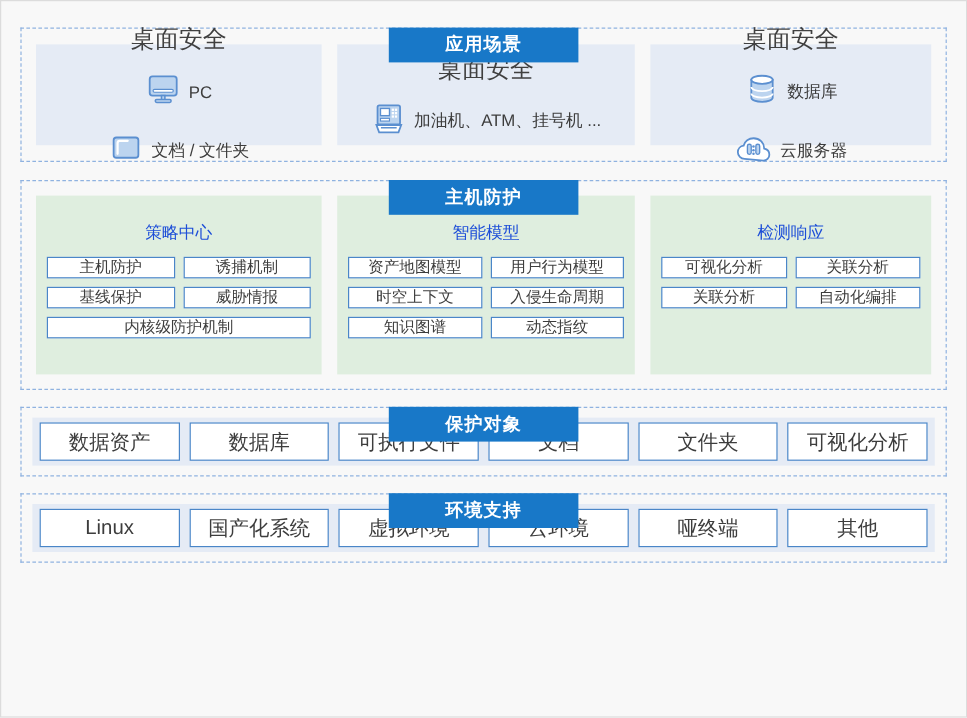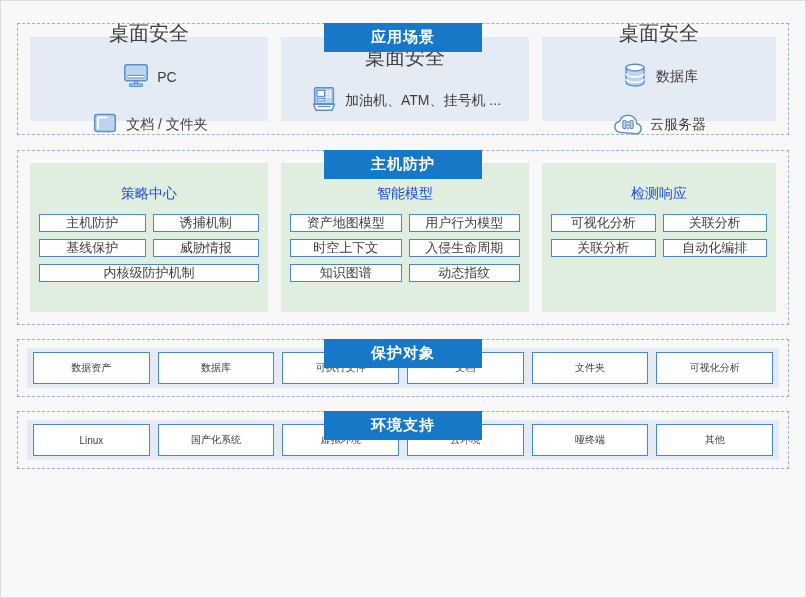--- a/index.html
+++ b/index.html
@@ -96,21 +96,21 @@
   #sec-env{margin-top:6px;}
   #sec-objects .dashed,#sec-env .dashed{height:58px;padding:8px 9px;}
   .flat-panel{
     background:#e5ebf5;
     height:100%;
     box-sizing:border-box;
     display:flex;align-items:center;
     padding:0 6px;
     gap:8px;
   }
-  .flat-panel .chip{height:32px;font-size:10px;}
+  .flat-panel .chip{height:32px;font-size:17px;}
 </style>
 </head>
 <body>
 
 <div class="page">
  <div class="inner">
 
   <div class="section" id="sec-scenarios">
     <div class="banner">应用场景</div>
     <div class="dashed">

